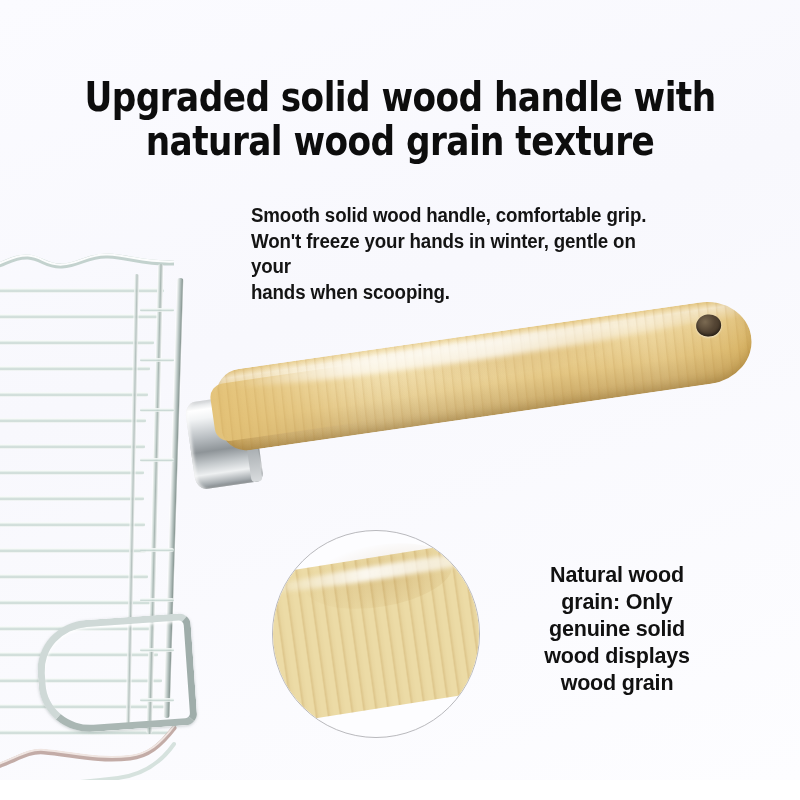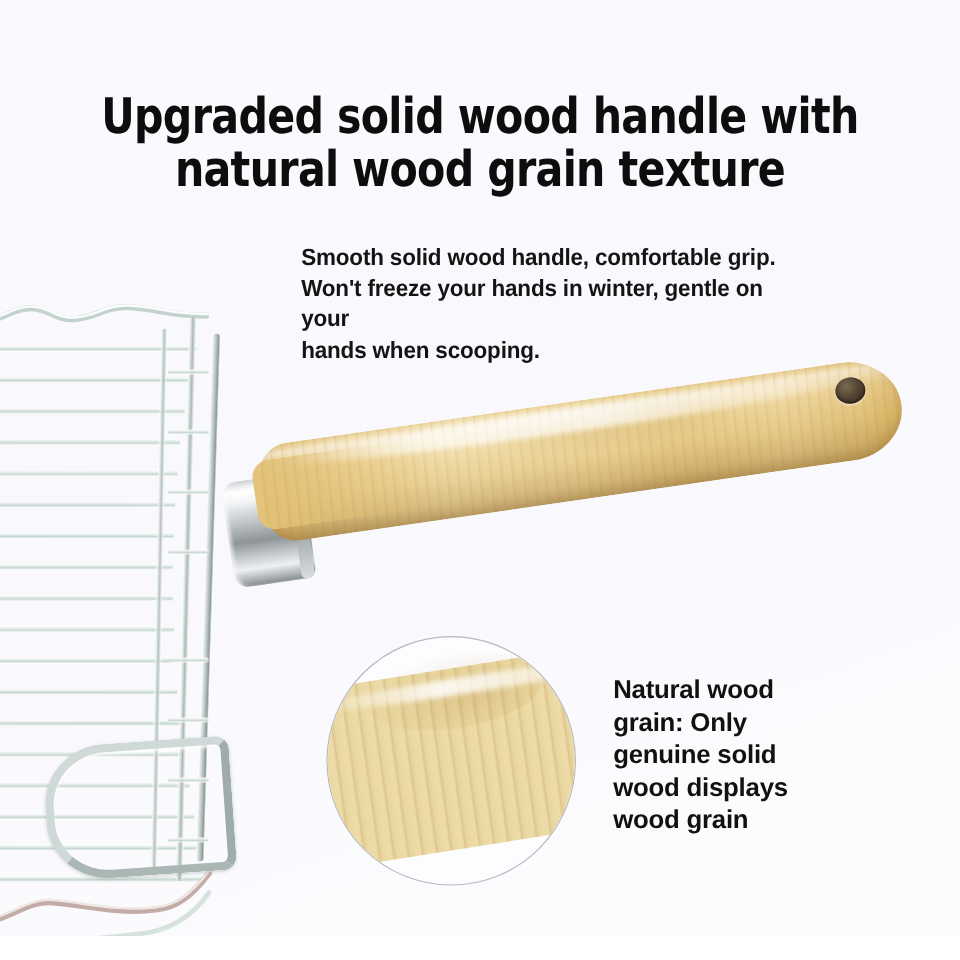--- a/index.html
+++ b/index.html
@@ -50,20 +50,21 @@
     letter-spacing: -0.15px;
     transform: scaleX(0.96);
     transform-origin: 0% 50%;
     white-space: pre-line;
   }
   .zoom-caption {
     position: absolute;
     left: 511px;
     top: 562px;
     width: 212px;
+    text-align: center;
     font-size: 21.5px;
     line-height: 1.26;
     font-weight: 700;
     color: #111111;
     letter-spacing: -0.2px;
     white-space: pre-line;
   }
 
   
   .photo {

